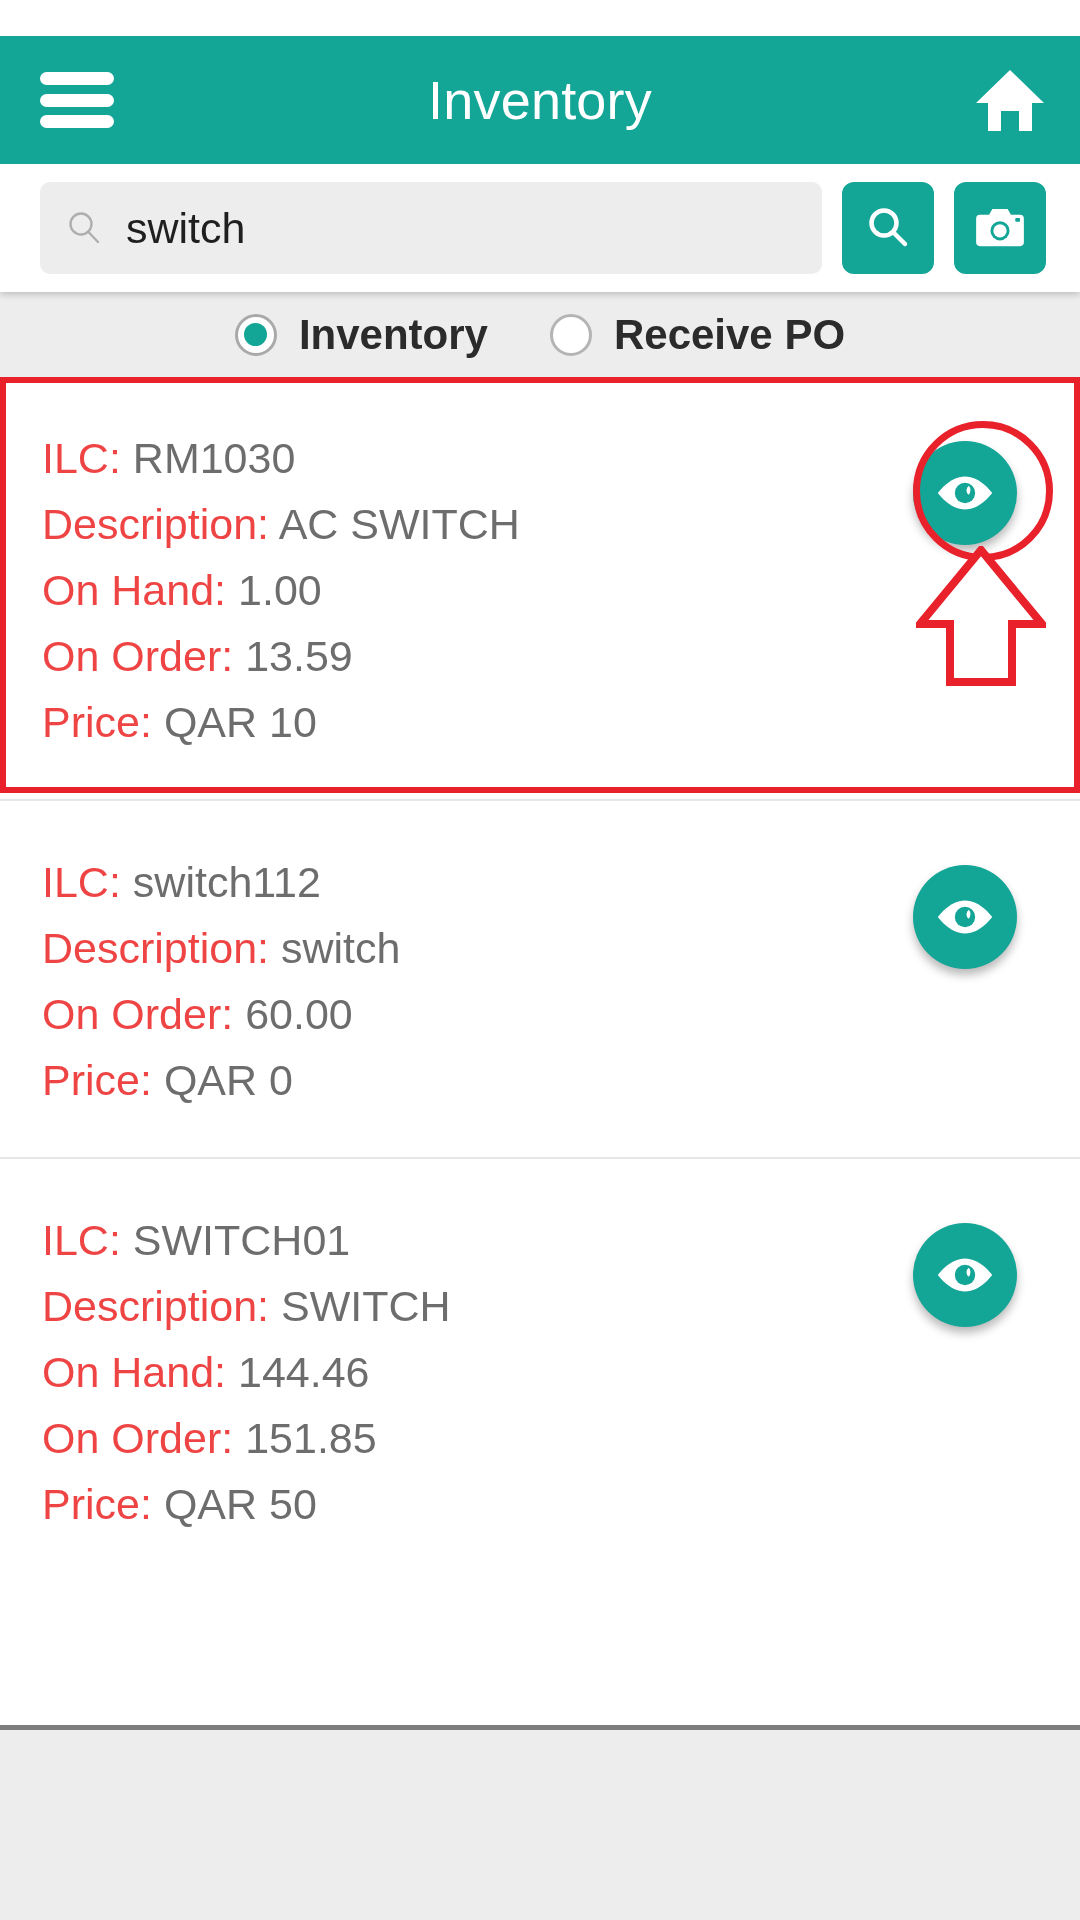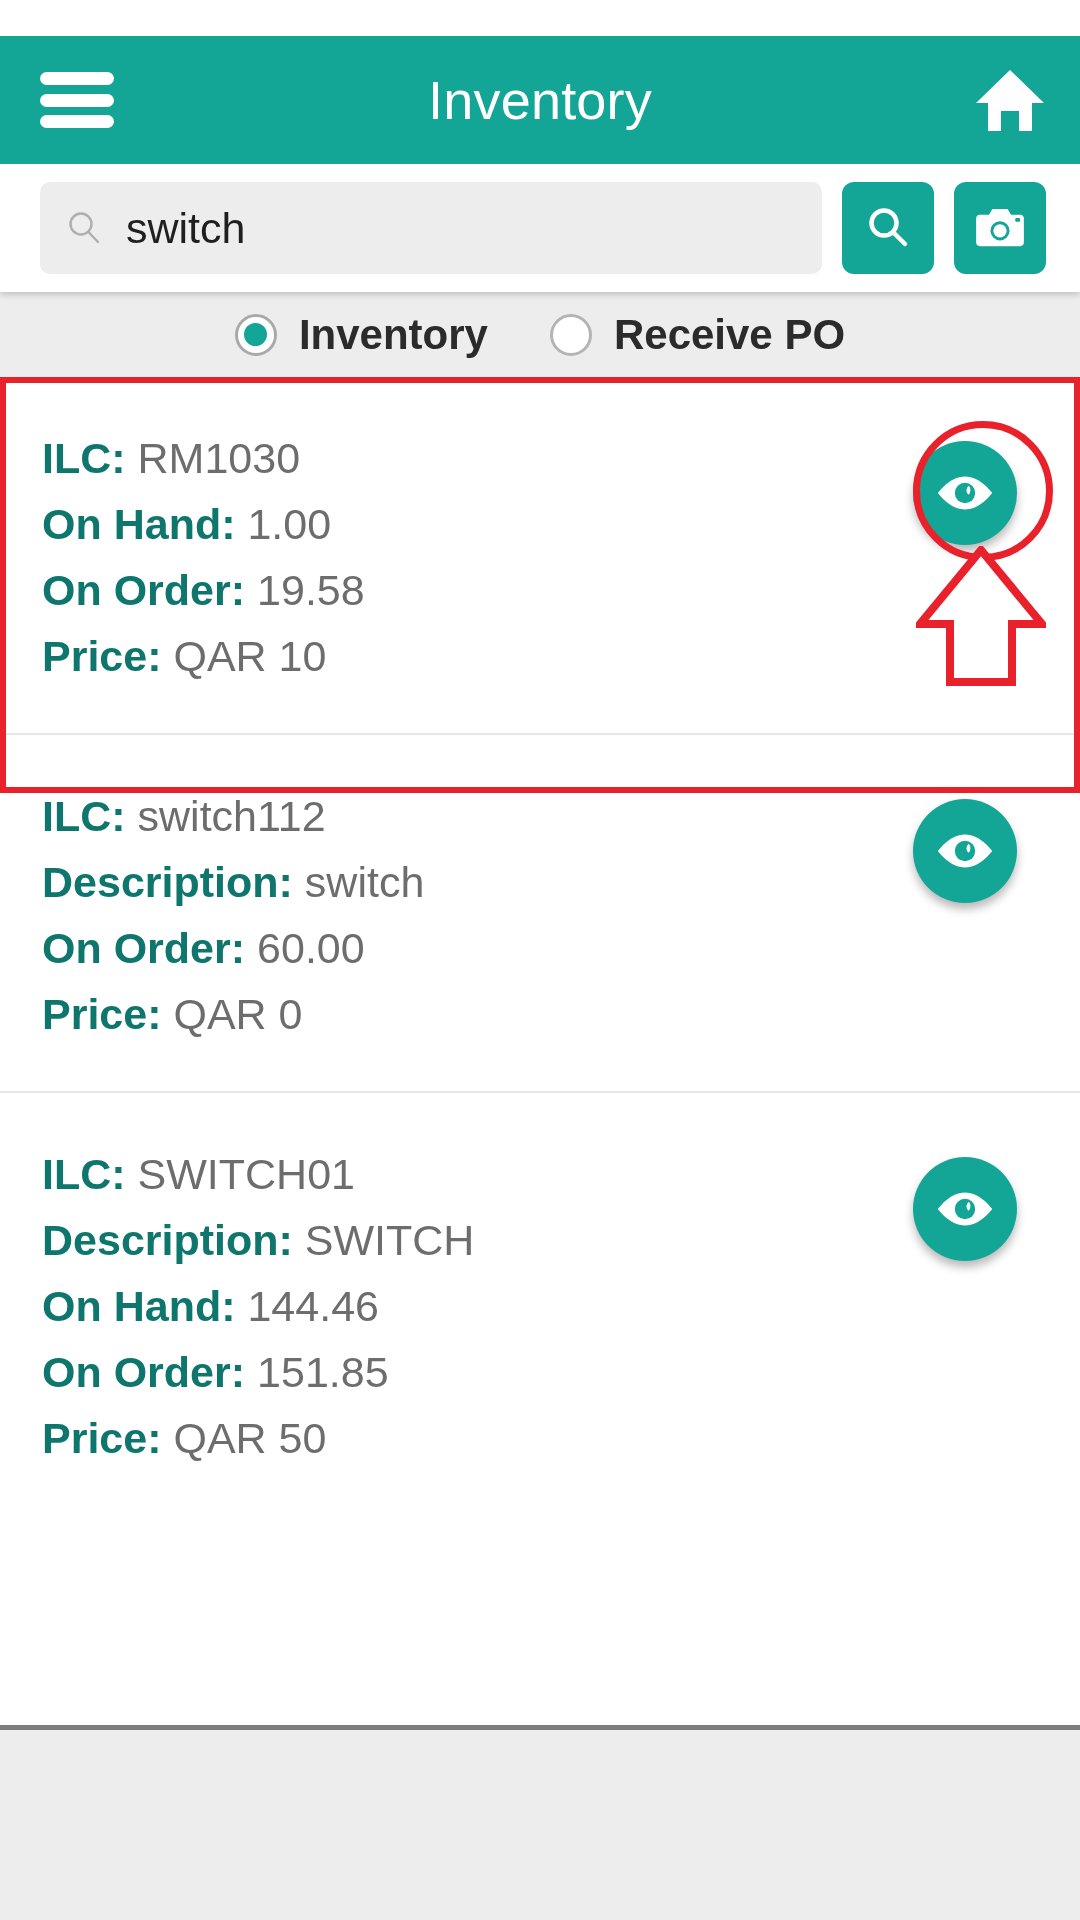--- a/index.html
+++ b/index.html
@@ -183,22 +183,22 @@
     flex: 1 1 auto;
     padding-left: 42px;
   }
   .item-line {
     font-size: 43px;
     color: #6d6d6d;
     line-height: 66px;
     white-space: nowrap;
   }
   .item-line b {
-    color: #0f766e;
-    font-weight: bold;
+    color: #ef4444;
+    font-weight: normal;
   }
 
   .eye-slot {
     flex: 0 0 auto;
     width: 230px;
     display: flex;
     justify-content: center;
     padding-top: 16px;
     position: relative;
   }
@@ -323,22 +323,23 @@
       <span class="radio-circle"></span>
       <span class="radio-label">Receive PO</span>
     </div>
   </div>
 
   <div class="list">
 
     <div class="item">
       <div class="item-body">
         <div class="item-line"><b>ILC</b><b>: </b><span>RM1030</span></div>
+        <div class="item-line"><b>Description</b><b>: </b><span>AC SWITCH</span></div>
         <div class="item-line"><b>On Hand</b><b>: </b><span>1.00</span></div>
-        <div class="item-line"><b>On Order</b><b>: </b><span>19.58</span></div>
+        <div class="item-line"><b>On Order</b><b>: </b><span>13.59</span></div>
         <div class="item-line"><b>Price</b><b>: </b><span>QAR 10</span></div>
       </div>
       <div class="eye-slot">
         <div class="eye-btn">
           <svg viewBox="0 0 64 40" width="62" height="40">
             <path d="M32 3 C48 3 60 20 60 20 C60 20 48 37 32 37 C16 37 4 20 4 20 C4 20 16 3 32 3 Z" fill="#ffffff"></path>
             <circle cx="32" cy="20" r="10.5" fill="#13a596"></circle>
             <path d="M36 12.5 a5.6 5.6 0 0 0 -0.2 9.2 a7 7 0 0 0 0.2 -9.2 Z" fill="#ffffff"></path>
           </svg>
         </div>

